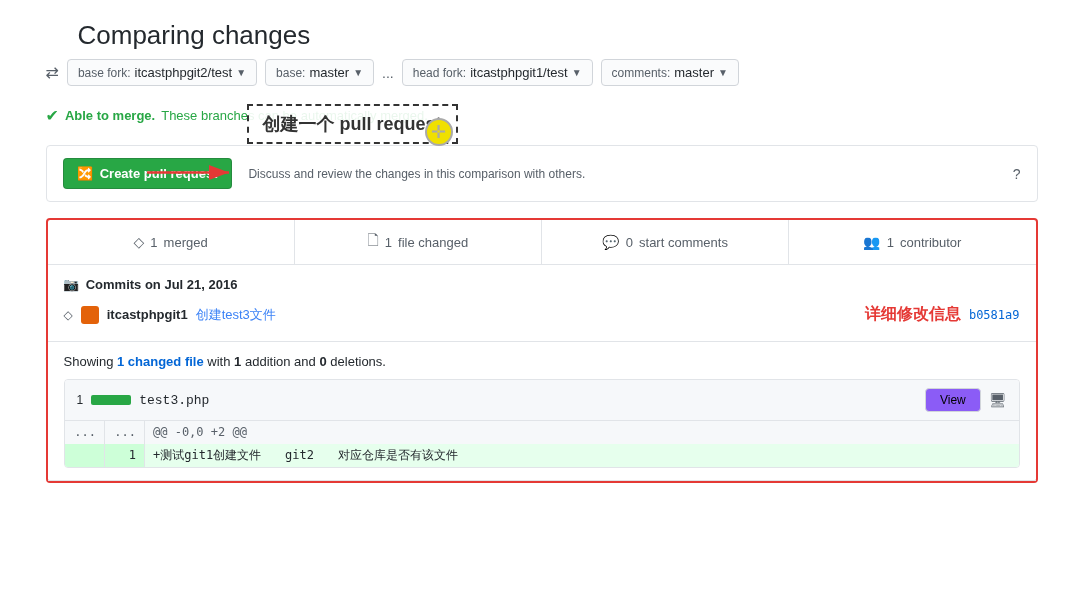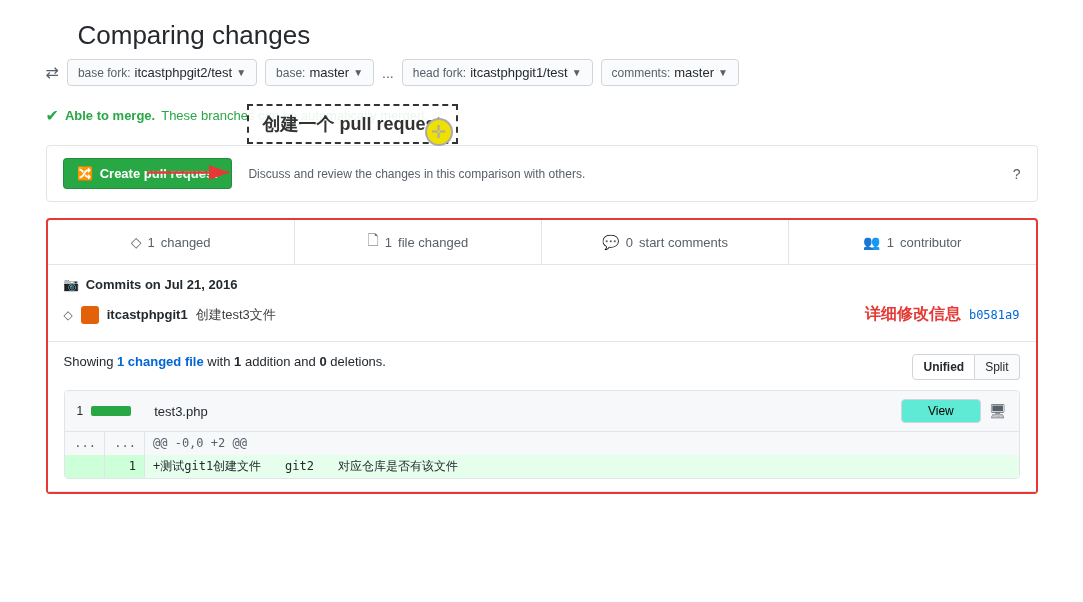--- a/index.html
+++ b/index.html
@@ -208,21 +208,21 @@
       border-radius: 3px;
       background: #e36209;
       display: inline-block;
     }
     .commit-author {
       font-weight: 600;
       color: #24292e;
       font-size: 13px;
     }
     .commit-message {
-      color: #404040;
+      color: #3b82f6;
       font-size: 13px;
       flex: 1;
     }
     .commit-annotation {
       color: #e53935;
       font-size: 16px;
       font-weight: bold;
       margin-left: 20px;
     }
     .commit-hash {
@@ -289,31 +289,30 @@
       color: #24292e;
     }
     .file-color-bar {
       display: inline-block;
       width: 40px;
       height: 10px;
       background: #28a745;
       border-radius: 2px;
     }
     .file-name {
-      font-family: Liberation Sans, sans-serif;
-      font-size: 13px;
-      color: #24292e;
-      margin-left: 15px;
+      font-family: Liberation Mono, monospace;
+      font-size: 13px;
+      color: #24292e;
     }
     .view-file-btn {
       margin-left: auto;
-      padding: 4px 26px;
+      padding: 4px 14px;
       border: 1px solid #d1d5da;
       border-radius: 4px;
-      background: #5eead4;
+      background: #8b5cf6;
       font-size: 12px;
       cursor: pointer;
     }
     .monitor-icon {
       font-size: 14px;
       color: #586069;
       cursor: pointer;
     }
     .diff-table {
       width: 100%;
@@ -418,21 +417,21 @@
     <span class="create-pr-description">Discuss and review the changes in this comparison with others.</span>
     <span class="question-icon">?</span>
   </div>
 
   <div class="stats-section">
 
     <div class="stats-bar">
       <div class="stat-item">
         <span class="stat-icon">◇</span>
         <span>1</span>
-        <span>changed</span>
+        <span>merged</span>
       </div>
       <div class="stat-item">
         <span class="stat-icon">🗋</span>
         <span>1</span>
         <span>file changed</span>
       </div>
       <div class="stat-item">
         <span class="stat-icon">💬</span>
         <span>0</span>
         <span>start comments</span>
@@ -465,24 +464,20 @@
         <span class="file-changed-text">
           <span>Showing</span>
           <a href="#">1 changed file</a>
           <span>with</span>
           <strong>1</strong>
           <span>addition</span>
           <span>and</span>
           <strong>0</strong>
           <span>deletions.</span>
         </span>
-        <div class="view-buttons">
-          <button class="view-btn active">Unified</button>
-          <button class="view-btn">Split</button>
-        </div>
       </div>
 
       <div class="file-diff">
         <div class="file-diff-header">
           <span class="line-count">1</span>
           <span class="file-color-bar"></span>
           <span class="file-name">test3.php</span>
           <button class="view-file-btn">View</button>
           <span class="monitor-icon">🖥</span>
         </div>

